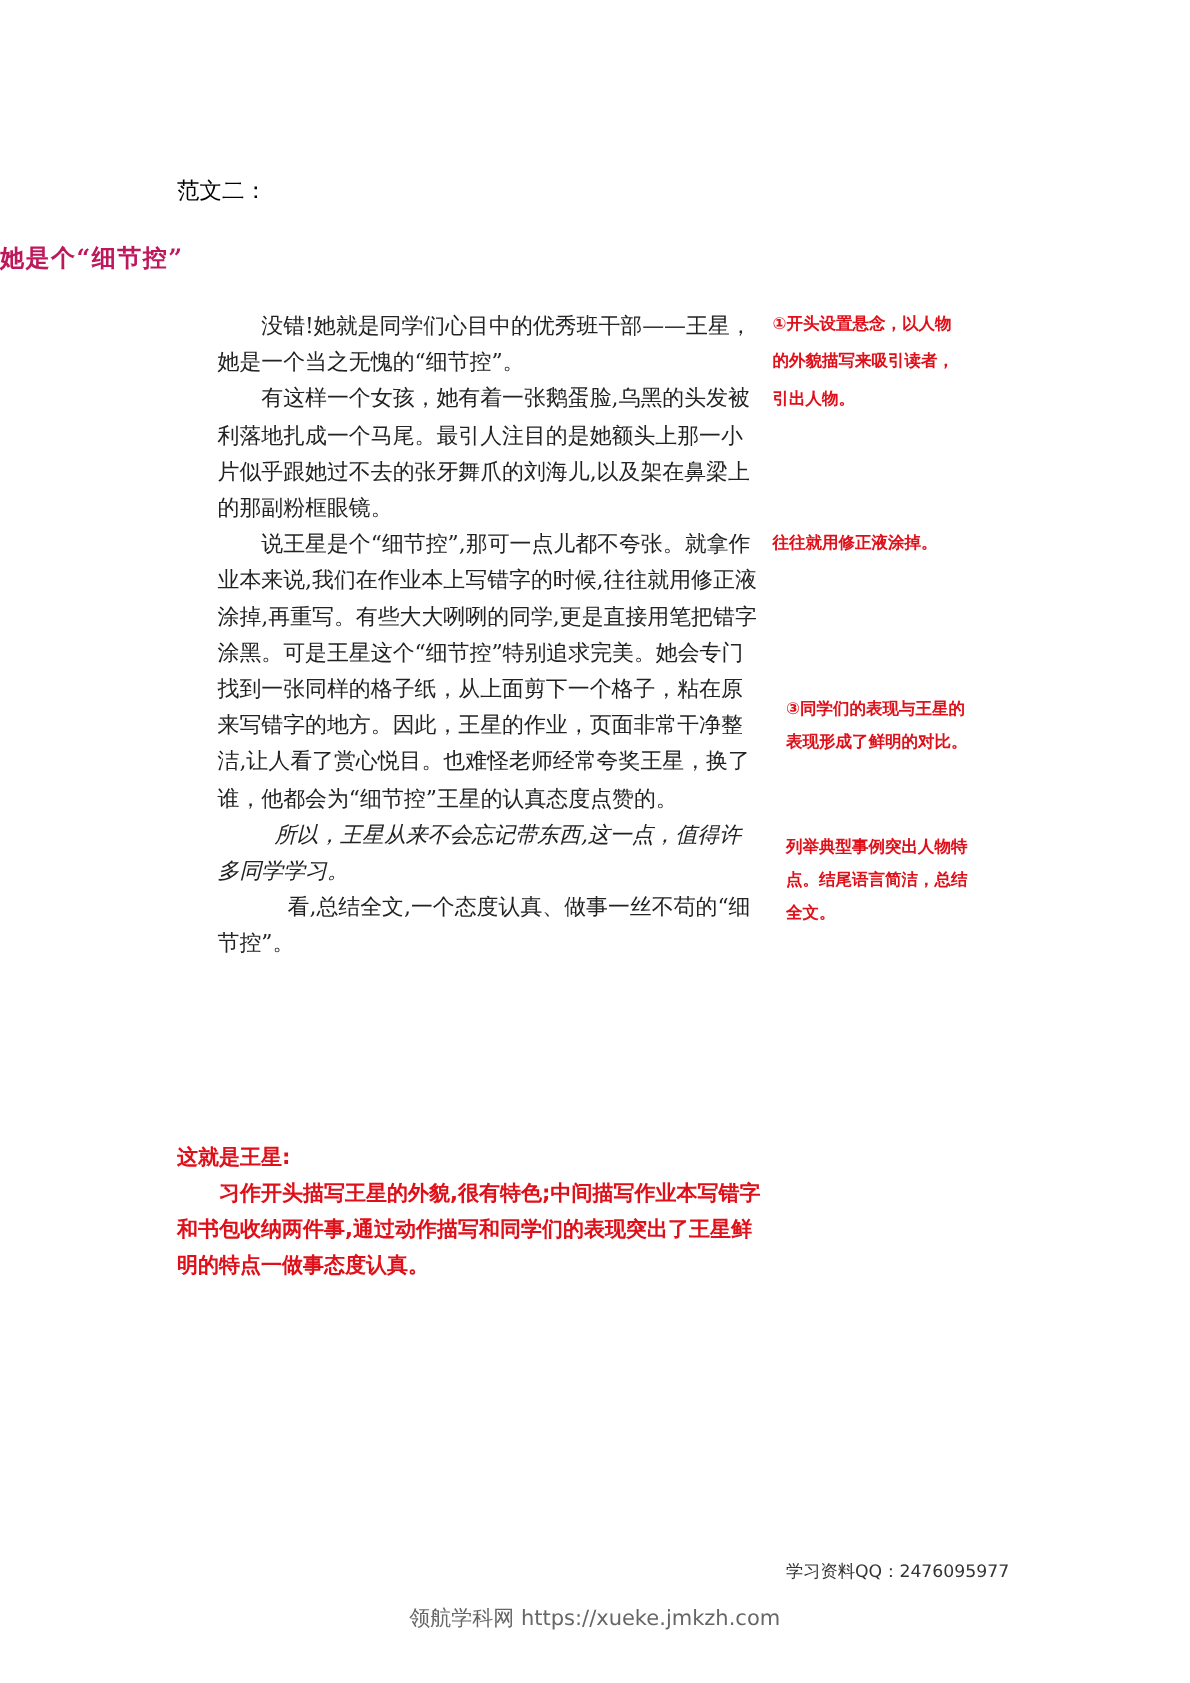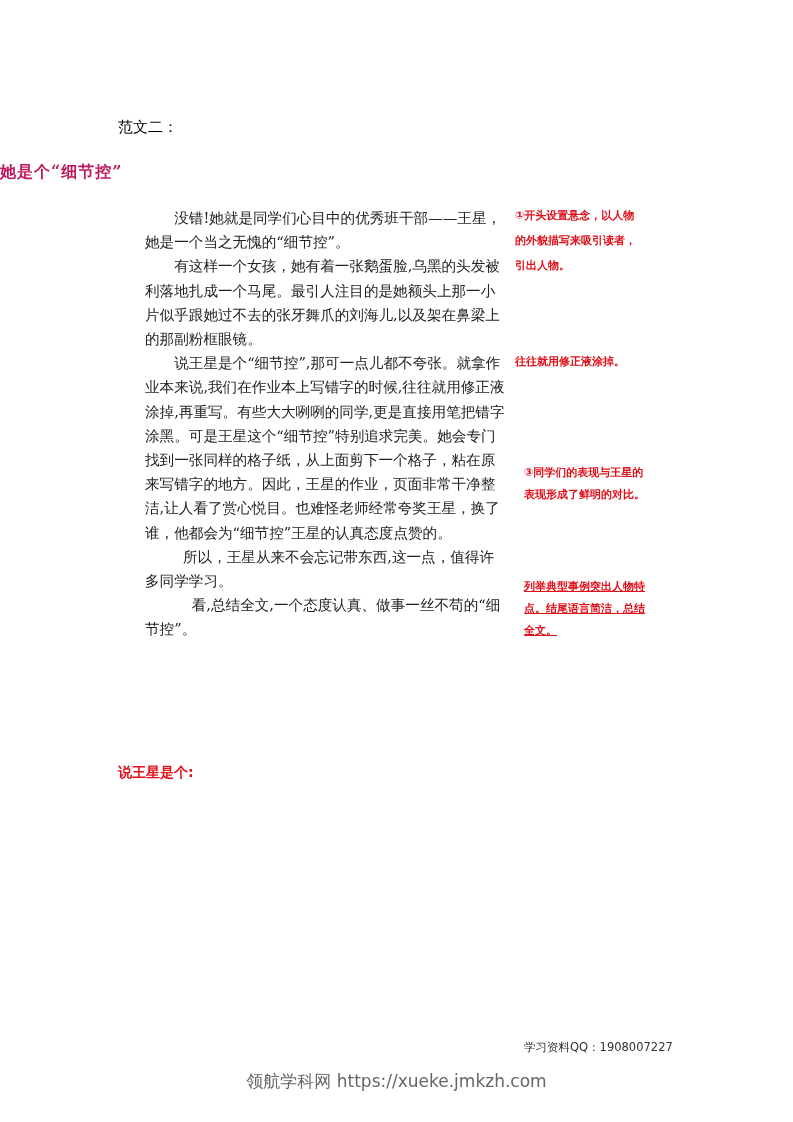--- a/index.html
+++ b/index.html
@@ -5,32 +5,32 @@
     html, body { margin: 0; padding: 0; background: #ffffff; }
     body { width: 793px; height: 1122px; position: relative; overflow: hidden;
            font-family: "DejaVu Serif", "Liberation Serif", serif; color: #111; }
     .abs { position: absolute; }
     .section-label { left: 118px; top: 118px; font-family: "DejaVu Sans", sans-serif; font-weight: normal; font-size: 15px; color: #000; }
     .title { left: 0; width: 620px; top: 162px; font-weight: bold; font-size: 16px; color: #be185d; letter-spacing: 1px; }
     .body-text { left: 145px; top: 206px; width: 360px; font-size: 14.6px; line-height: 24.2px; color: #222; }
     .body-text p { margin: 0; }
     .indent2 { text-indent: 2em; }
     .indent1 { text-indent: 0.3em; }
-    .indent3 { text-indent: 2.6em; }
+    .indent3 { text-indent: 2.6em; font-style: italic; }
     .indent4 { text-indent: 3.2em; }
     .note { left: 515px; width: 125px; color: #e0101a; font-family: "DejaVu Sans", sans-serif; font-weight: bold; font-size: 11px; line-height: 25px; }
     .note1 { top: 203px; }
     .note2 { top: 349px; }
     .note3 { top: 430px; left: 524px; line-height: 22px; margin-top: 32px; }
-    .note4 { top: 576px; left: 524px; line-height: 22px; text-decoration: underline; }
+    .note4 { top: 554px; left: 524px; line-height: 22px; }
     .review { left: 118px; top: 760px; width: 392px; color: #e0101a; font-family: "DejaVu Sans", sans-serif; font-weight: bold; font-size: 14px; line-height: 24px; }
     .review .label { display: block; }
     .review .content { text-indent: 2em; }
     .qq { left: 524px; top: 1040px; font-family: "DejaVu Sans", sans-serif; font-size: 11.5px; color: #333; }
-    .footer { left: 0; width: 793px; top: 1070px; text-align: center; font-family: "DejaVu Sans", sans-serif; font-size: 17px; color: #666; }
+    .footer { left: 0; width: 793px; top: 1070px; text-align: center; font-family: "DejaVu Sans", sans-serif; font-size: 14px; color: #666; }
   </style>
 </head>
 <body>
 
 <div class="abs section-label">范文二：</div>
 <div class="abs title">她是个“细节控”</div>
 
 <div class="abs body-text">
   <p class="indent2">没错!她就是同学们心目中的优秀班干部——王星，她是一个当之无愧的“细节控”。</p>
   <p class="indent2">有这样一个女孩，她有着一张鹅蛋脸,乌黑的头发被利落地扎成一个马尾。最引人注目的是她额头上那一小片似乎跟她过不去的张牙舞爪的刘海儿,以及架在鼻梁上的那副粉框眼镜。</p>
@@ -38,17 +38,18 @@
   <p class="indent3">所以，王星从来不会忘记带东西,这一点，值得许多同学学习。</p>
   <p class="indent4">看,总结全文,一个态度认真、做事一丝不苟的“细节控”。</p>
 </div>
 
 <div class="abs note note1">①开头设置悬念，以人物的外貌描写来吸引读者，引出人物。</div>
 <div class="abs note note2">往往就用修正液涂掉。</div>
 <div class="abs note note3">③同学们的表现与王星的表现形成了鲜明的对比。</div>
 <div class="abs note note4">列举典型事例突出人物特点。结尾语言简洁，总结全文。</div>
 
 <div class="abs review">
-  <span class="label">说王星是个:</span>
+  <span class="label">这就是王星:</span>
+  <div class="content">习作开头描写王星的外貌,很有特色;中间描写作业本写错字和书包收纳两件事,通过动作描写和同学们的表现突出了王星鲜明的特点一做事态度认真。</div>
 </div>
 
-<div class="abs qq">学习资料QQ：1908007227</div>
+<div class="abs qq">学习资料QQ：2476095977</div>
 <div class="abs footer">领航学科网 https://xueke.jmkzh.com</div>
 
 </body></html>

